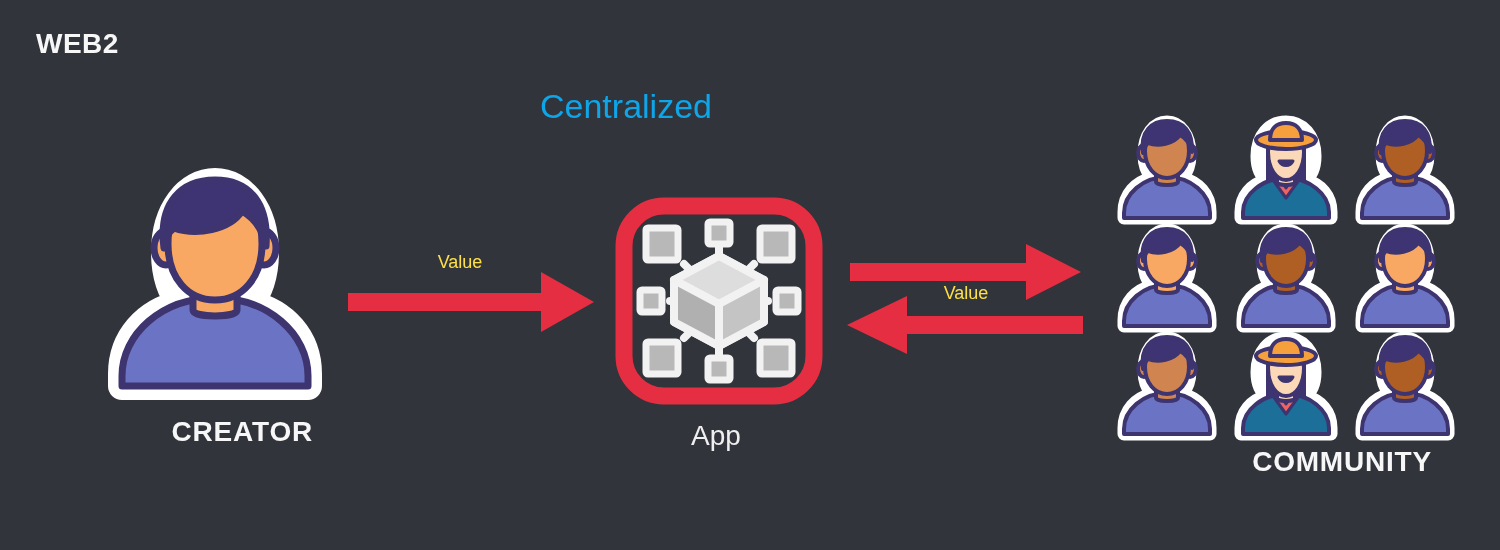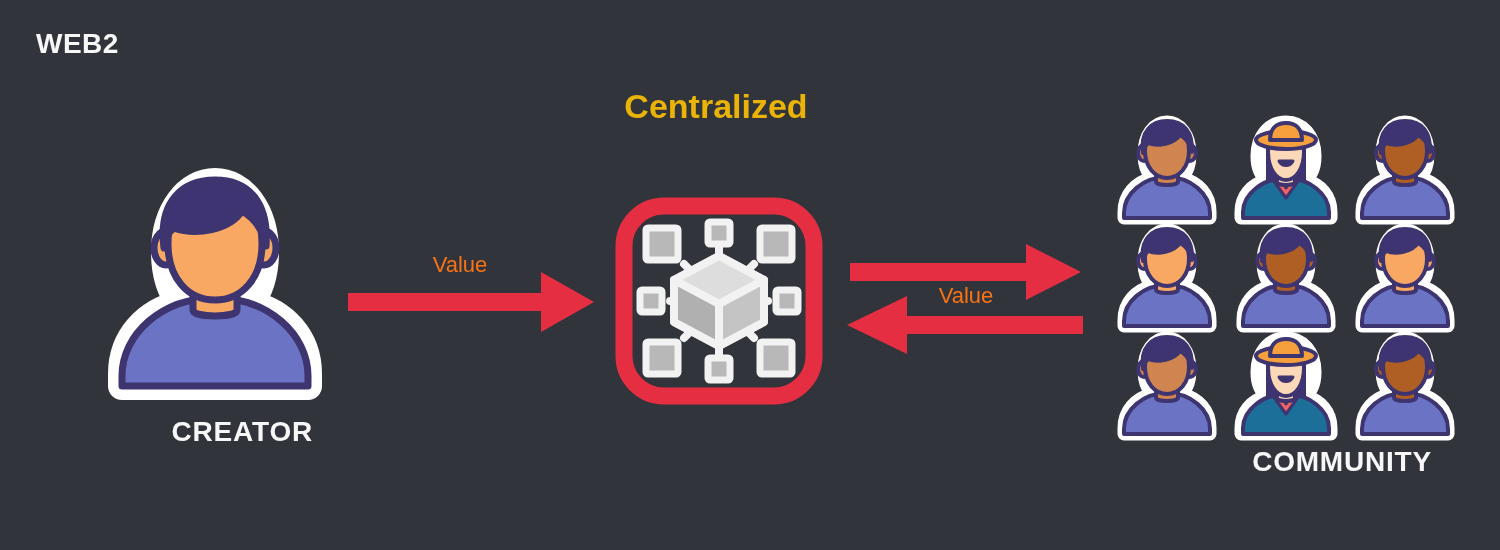--- a/index.html
+++ b/index.html
@@ -25,25 +25,25 @@
     font-size: 28px;
     font-weight: bold;
     letter-spacing: 0.5px;
     color: #f7f7f8;
   }
   .platform-title {
     position: absolute;
     left: 540px;
     top: 82px;
     width: 352px;
-    text-align: center;
+    text-align: left;
     font-size: 34px;
     line-height: 1.42;
-    font-weight: bold;
-    color: #eab308;
+    font-weight: normal;
+    color: #0ea5e9;
   }
   .app-label {
     position: absolute;
     left: 616px;
     top: 420px;
     width: 200px;
     text-align: center;
     font-size: 28px;
     font-weight: 400;
     color: #efefef;
@@ -65,23 +65,23 @@
     top: 446px;
     width: 302px;
     text-align: right;
     font-size: 28px;
     font-weight: bold;
     letter-spacing: 0.8px;
     color: #f7f7f8;
   }
   .value-label {
     position: absolute;
-    font-size: 22px;
+    font-size: 18px;
     font-weight: 400;
-    color: #f97316;
+    color: #fde047;
     text-align: center;
   }
   .value-left  { left: 360px;  top: 252px; width: 200px; }
   .value-right { left: 866px;  top: 283px; width: 200px; }
 
   
   .layer { position: absolute; left: 0; top: 0; }
 </style>
 </head>
 <body>
@@ -147,20 +147,21 @@
       </g>
 
       <g stroke="#f2f2f2" stroke-width="8" stroke-linejoin="round">
         <polygon points="103,58 148,82 148,124 103,148 58,124 58,82" fill="#c9c9c9"></polygon>
         <polygon points="103,58 148,82 103,106 58,82" fill="#dddddd"></polygon>
         <polygon points="58,82 103,106 103,148 58,124" fill="#b0b0b0"></polygon>
         <polygon points="148,82 148,124 103,148 103,106" fill="#c4c4c4"></polygon>
       </g>
     </g>
   </svg>
+  <div class="app-label">App</div>
 
   <svg class="layer" width="1500" height="550" aria-hidden="true">
 
     <g>
       <rect x="348" y="293" width="205" height="18" fill="#e62e43"></rect>
       <polygon points="541,272 594,302 541,332" fill="#e62e43"></polygon>
     </g>
 
     <g>
       <rect x="850" y="263" width="185" height="18" fill="#e62e43"></rect>

